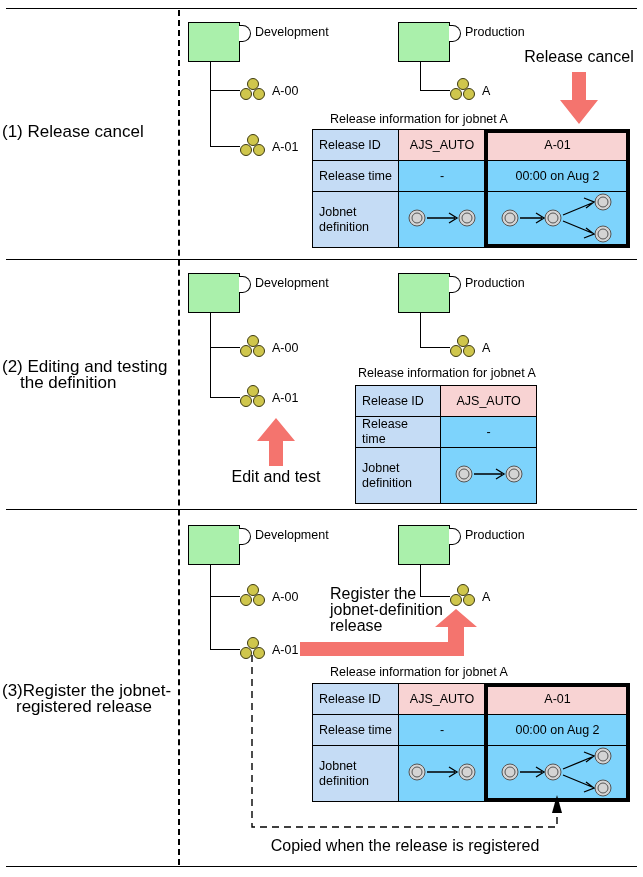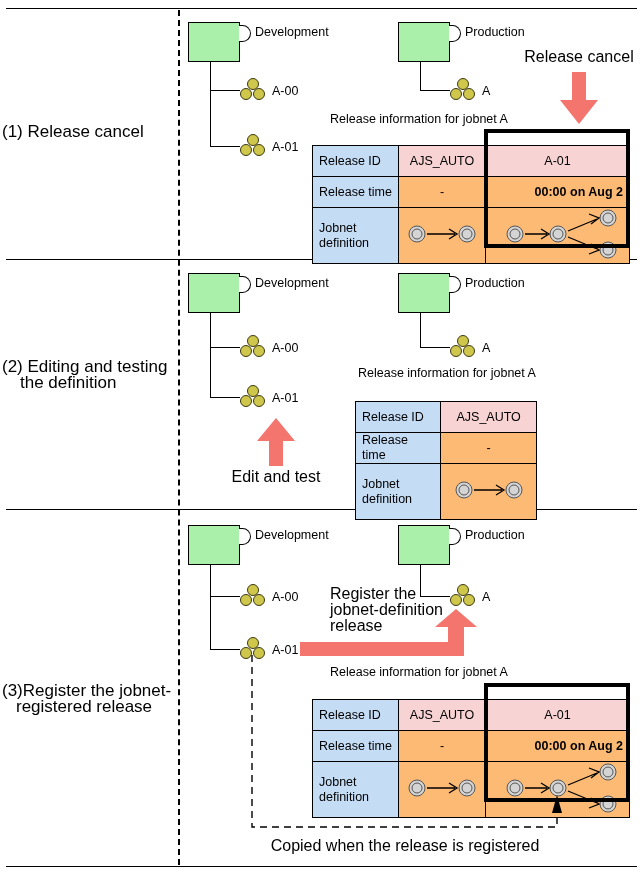--- a/index.html
+++ b/index.html
@@ -25,28 +25,28 @@
   
   .jobnet{position:absolute;width:26px;height:24px;}
   .jobnet i{position:absolute;display:block;width:12px;height:12px;border-radius:50%;
             background:#cfc64c;border:1px solid #3d3a12;box-sizing:border-box;}
   .jobnet i.top{left:7px;top:0;}
   .jobnet i.bl{left:0;top:10px;}
   .jobnet i.br{left:13px;top:10px;}
   .jobnet-label{position:absolute;font-size:12.5px;white-space:nowrap;}
   
   .rtitle{position:absolute;font-size:12.5px;white-space:nowrap;}
-  table.reltab{position:absolute;border-collapse:collapse;font-size:12.5px;background:#fdba74;margin-top:16px;}
+  table.reltab{position:absolute;border-collapse:collapse;font-size:12.5px;background:#7dd3fc;}
   table.reltab td{border:1px solid #000;padding:0 6px;height:31px;vertical-align:middle;box-sizing:border-box;}
   td.hdr{background:#c5dcf5;width:86px;line-height:15px;}
   td.hdr.tall{height:56px;}
   td.auto-id{background:#f8d3d3;width:86px;text-align:center;}
   td.auto-v{width:86px;text-align:center;}
   td.rel-id{background:#f8d3d3;text-align:center;}
-  td.rel-v{text-align:right;font-weight:bold;}
+  td.rel-v{text-align:center;}
   
   .heavy{position:absolute;border:4px solid #000;box-sizing:border-box;pointer-events:none;}
   
   .redarrow-down{position:absolute;}
   .redarrow-up{position:absolute;}
   .redelbow{position:absolute;}
   .callout{position:absolute;font-size:16px;white-space:nowrap;text-align:center;line-height:16px;}
   
   .copypath{position:absolute;}
 </style>

